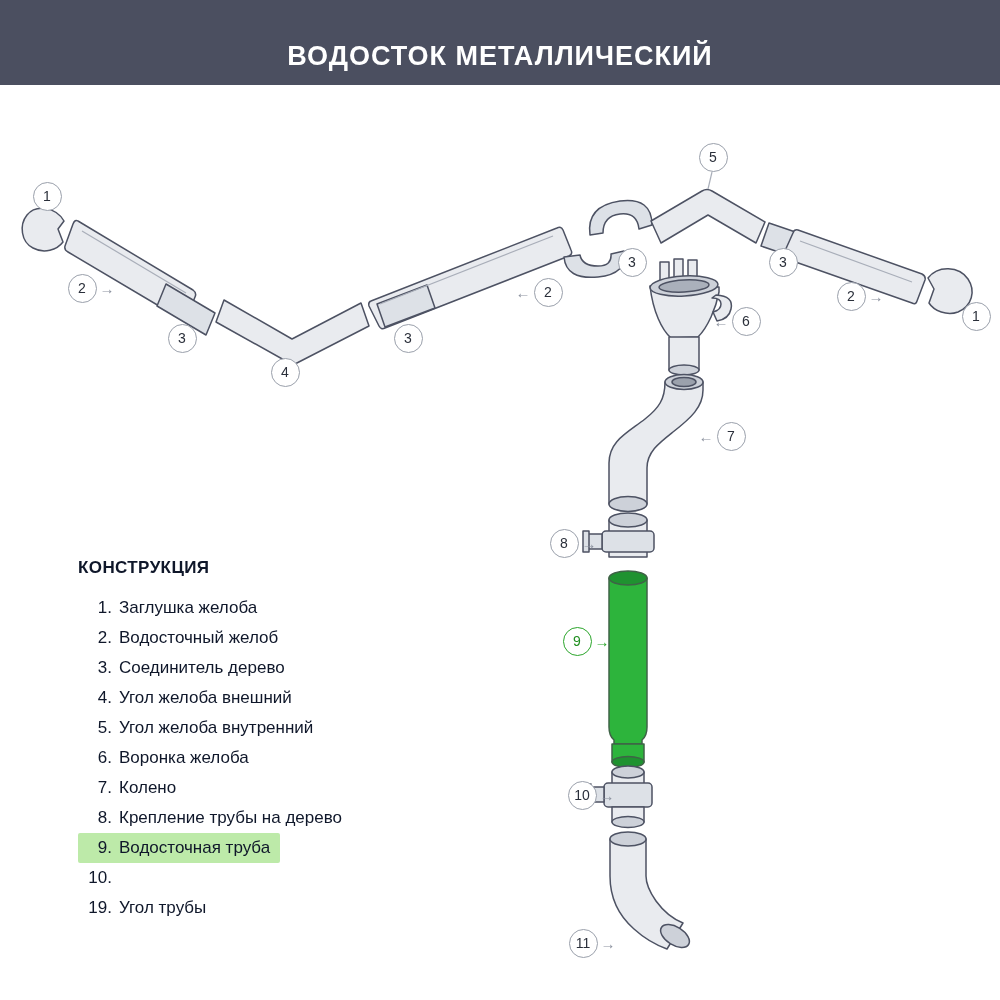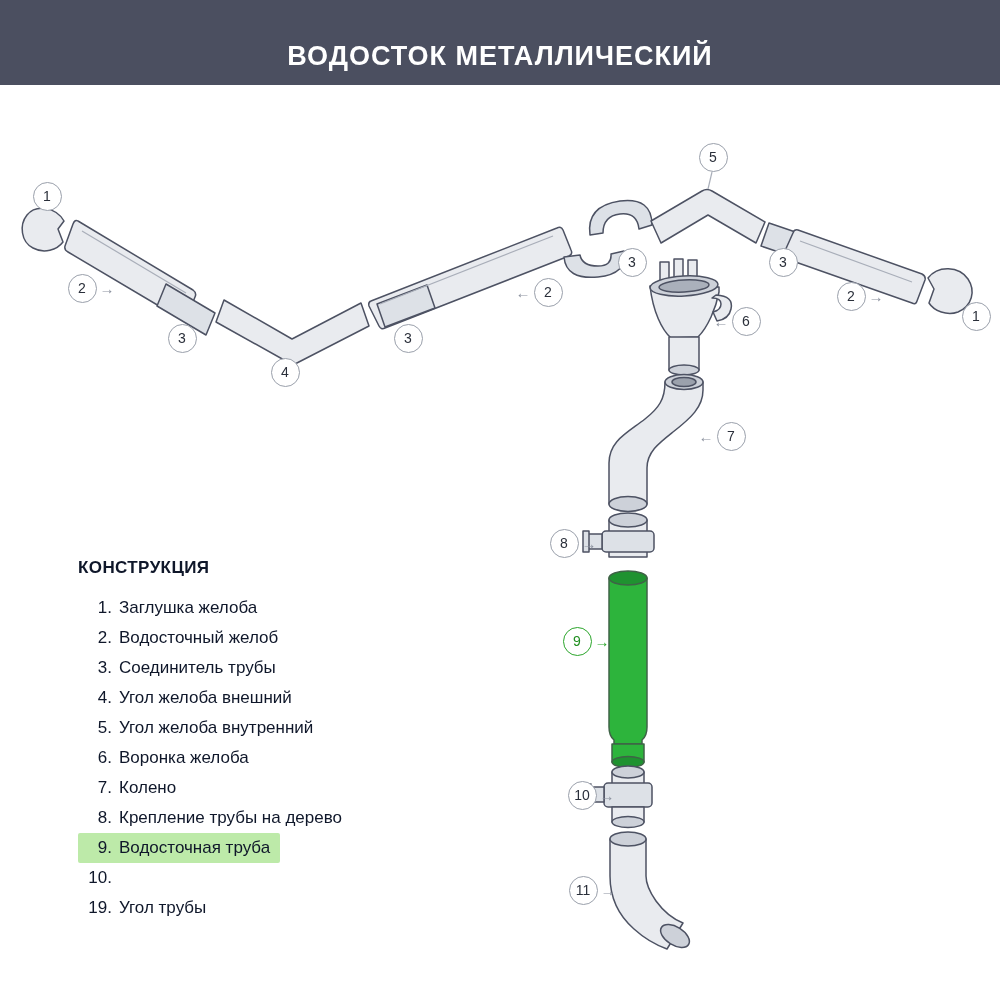--- a/index.html
+++ b/index.html
@@ -185,39 +185,39 @@
     <span class="co-arrow">→</span>
   </div>
   <div class="callout arrow-right green" style="left:577px;top:641px">
     <span class="co-circle">9</span>
     <span class="co-arrow">→</span>
   </div>
   <div class="callout arrow-right" style="left:582px;top:795px">
     <span class="co-circle">10</span>
     <span class="co-arrow">→</span>
   </div>
-  <div class="callout arrow-right" style="left:583px;top:890px">
+  <div class="callout arrow-right" style="left:583px;top:943px">
     <span class="co-circle">11</span>
     <span class="co-arrow">→</span>
   </div>
 
   <div class="legend">
     <h2>КОНСТРУКЦИЯ</h2>
     <ol>
       <li>
         <span class="num">1.</span>
         <span class="lbl">Заглушка желоба</span>
       </li>
       <li>
         <span class="num">2.</span>
         <span class="lbl">Водосточный желоб</span>
       </li>
       <li>
         <span class="num">3.</span>
-        <span class="lbl">Соединитель трубы</span>
+        <span class="lbl">Соединитель дерево</span>
       </li>
       <li>
         <span class="num">4.</span>
         <span class="lbl">Угол желоба внешний</span>
       </li>
       <li>
         <span class="num">5.</span>
         <span class="lbl">Угол желоба внутренний</span>
       </li>
       <li>

